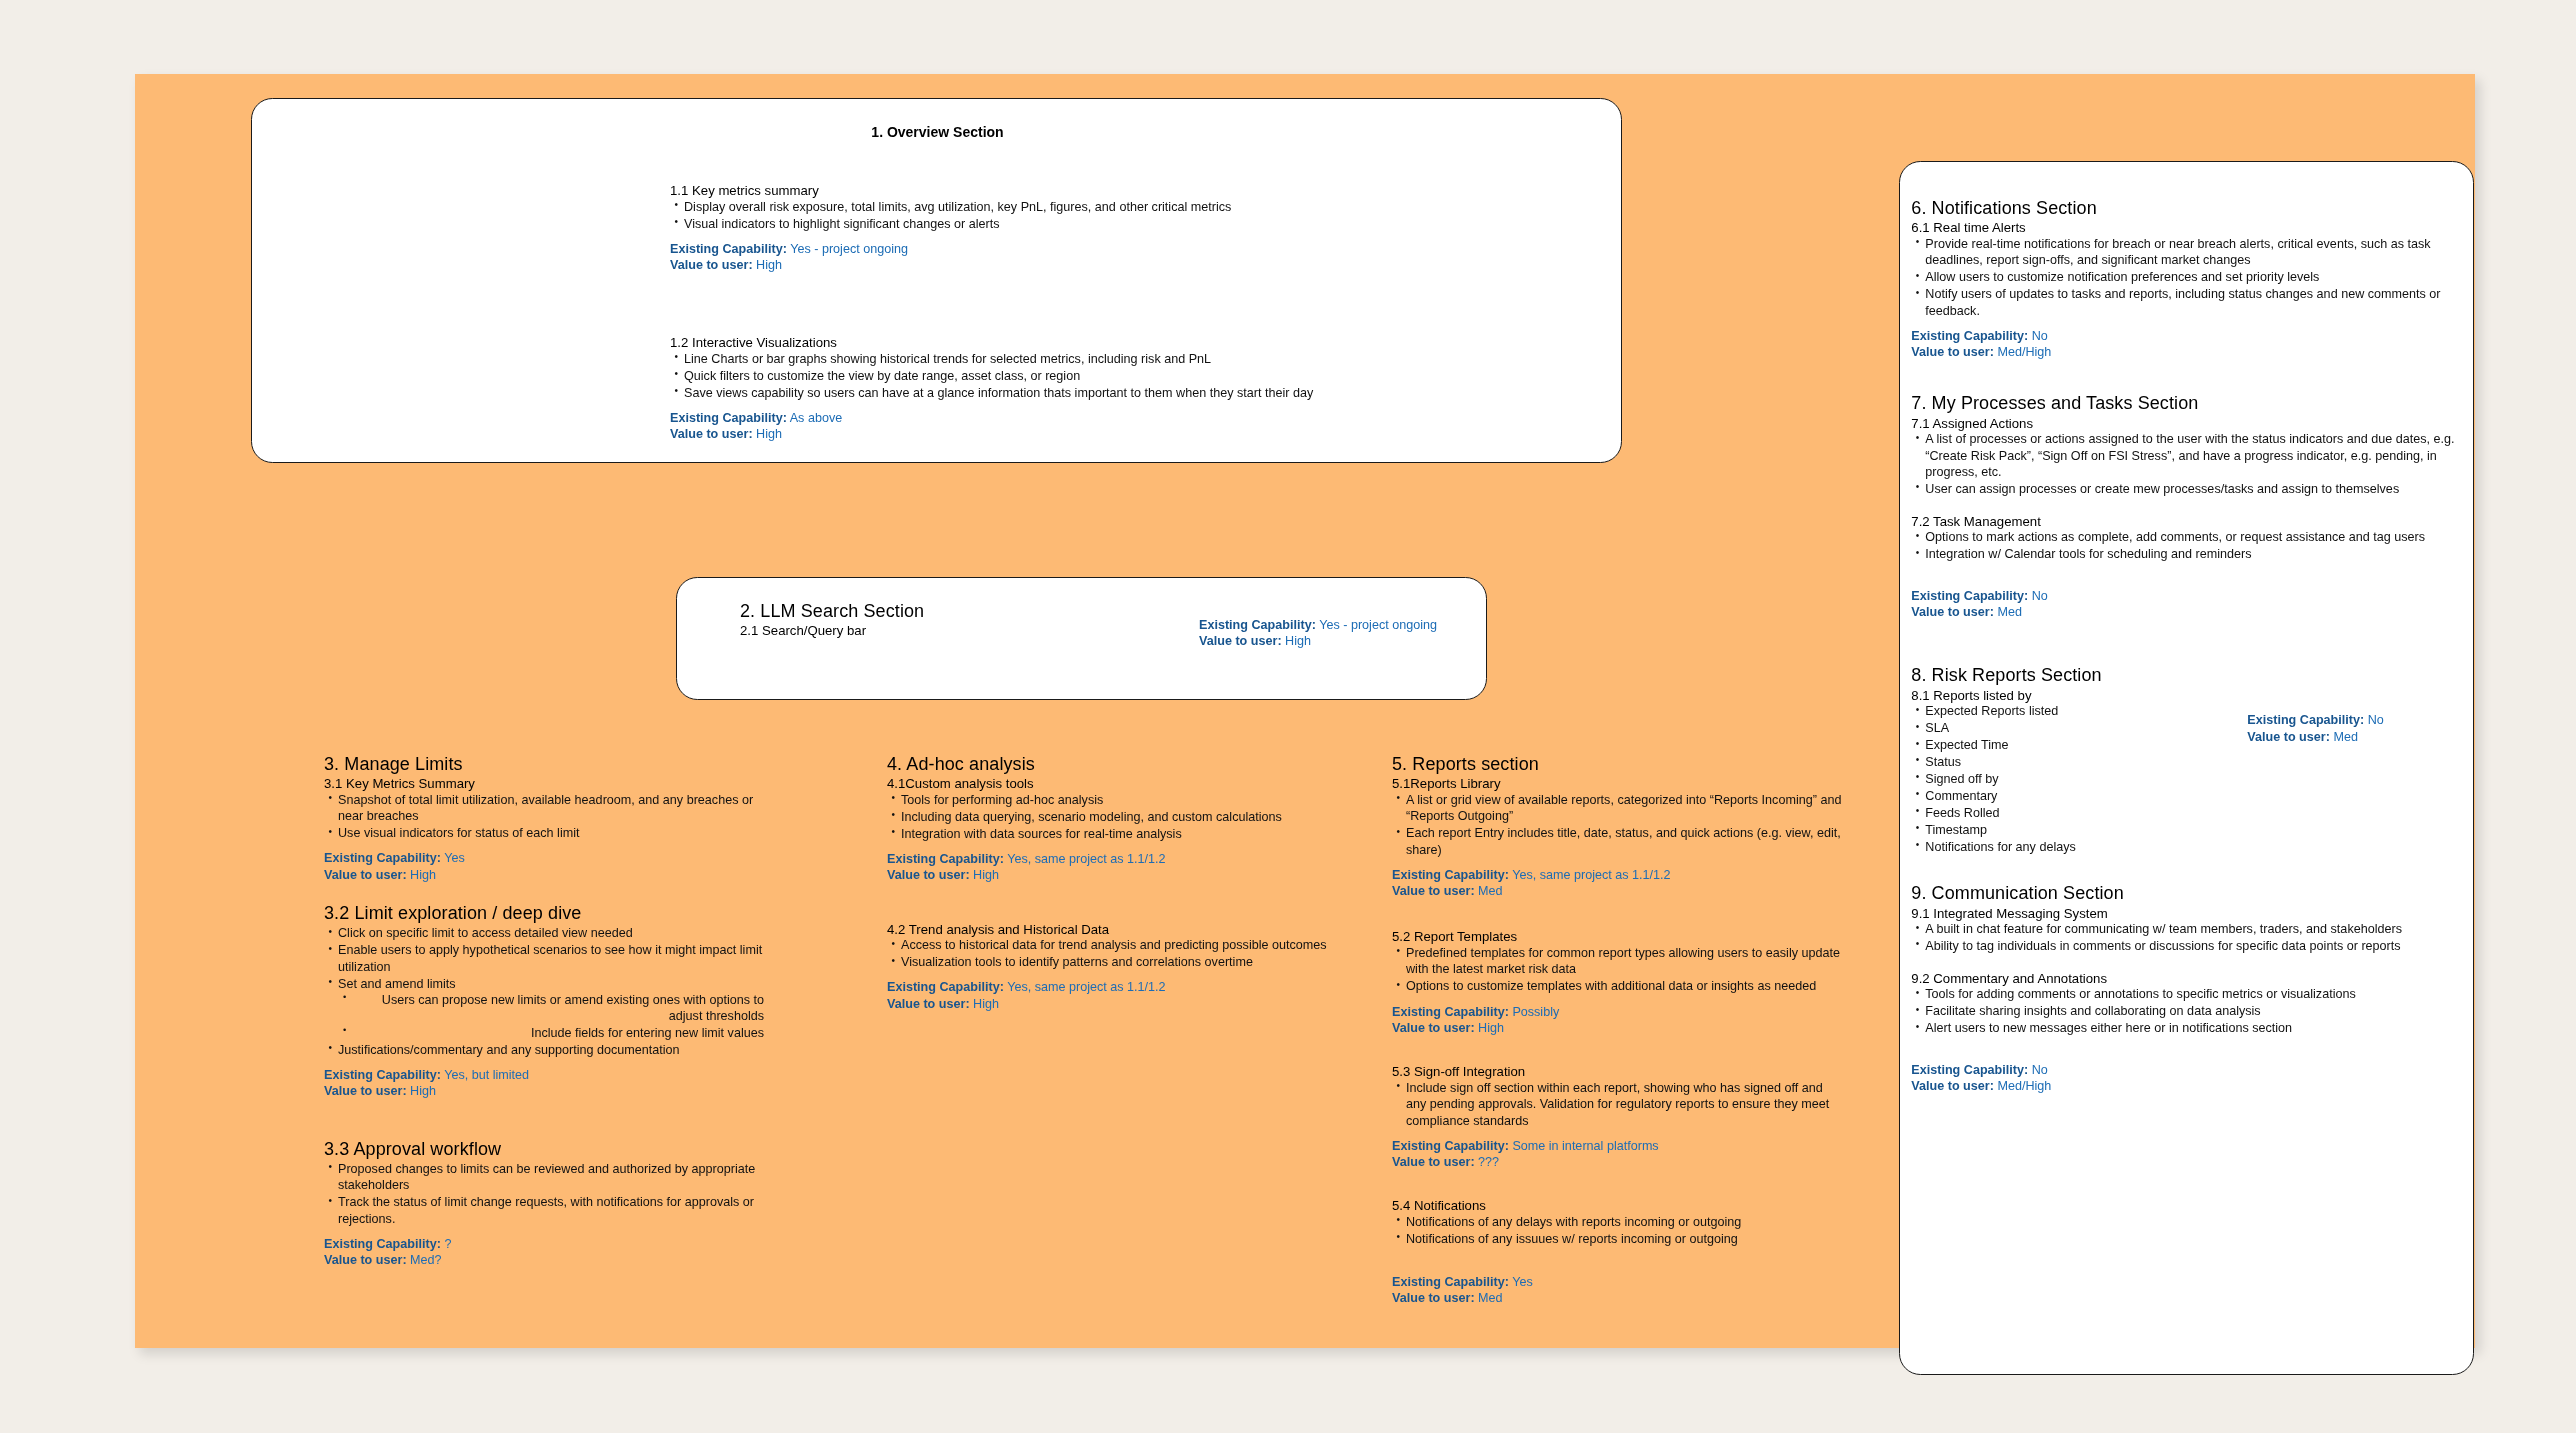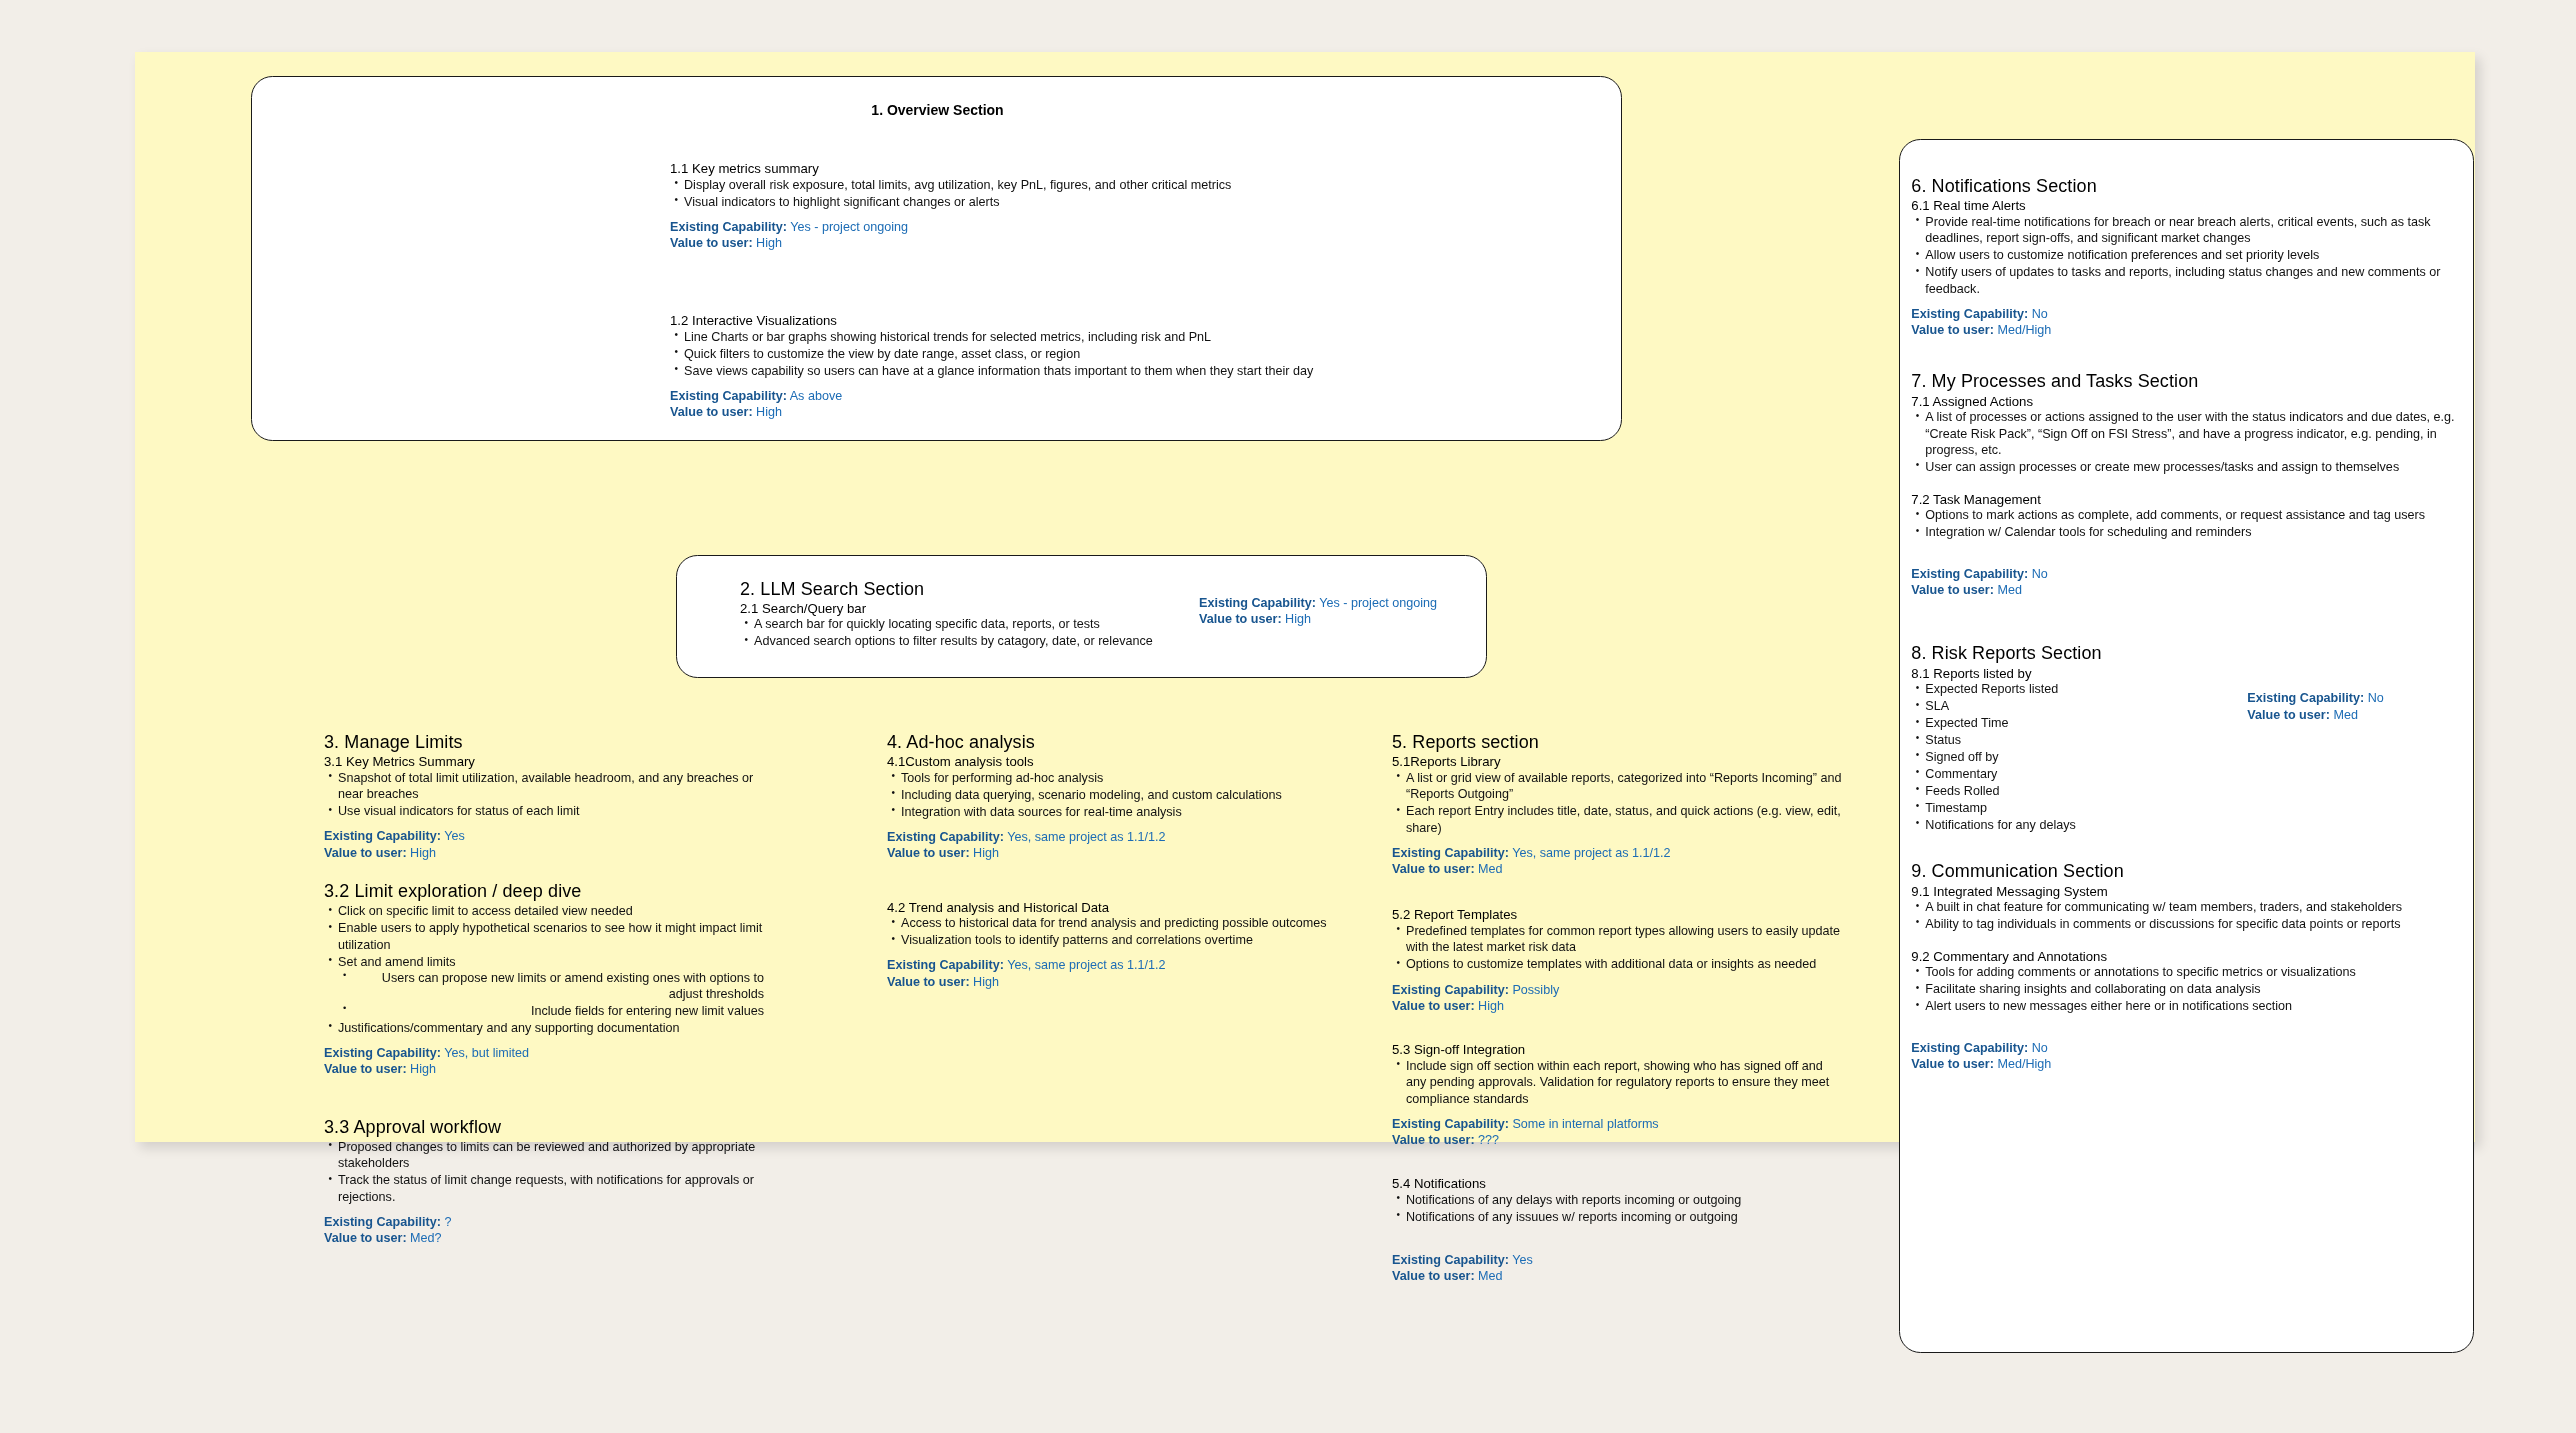--- a/index.html
+++ b/index.html
@@ -8,24 +8,24 @@
     background: #f2eee8;
     width: 2576px;
     height: 1433px;
     overflow: hidden;
     font-family: "Liberation Sans", sans-serif;
   }
 
   #canvas {
     position: absolute;
     left: 135px;
-    top: 52px;
+    top: 74px;
     width: 2340px;
-    height: 1090px;
-    background: #fef9c3;
+    height: 1274px;
+    background: #fdba74;
     box-shadow: 5px 6.3px 11.3px rgba(0,0,0,0.13);
   }
 
   
   .sec-title {
     font-weight: normal;
     font-size: 18px;
     color: #000;
     margin: 0 0 1.3px 0;
     letter-spacing: 0.1px;
@@ -176,24 +176,20 @@
           <span class="v">High</span>
         </div>
       </div>
     </div>
   </div>
 
   <div class="rbox" id="box-llm">
     <div id="llm-left">
       <div class="sec-title">2. LLM Search Section</div>
       <div class="sub-title">2.1 Search/Query bar</div>
-      <ul class="bul">
-        <li>A search bar for quickly locating  specific data, reports, or tests</li>
-        <li>Advanced search options to filter results by catagory, date, or relevance</li>
-      </ul>
     </div>
     <div id="llm-right">
       <div class="cap">
         <div class="line">
           <span class="k">Existing Capability:</span>
           <span class="v">Yes - project ongoing</span>
         </div>
         <div class="line">
           <span class="k">Value to user:</span>
           <span class="v">High</span>

